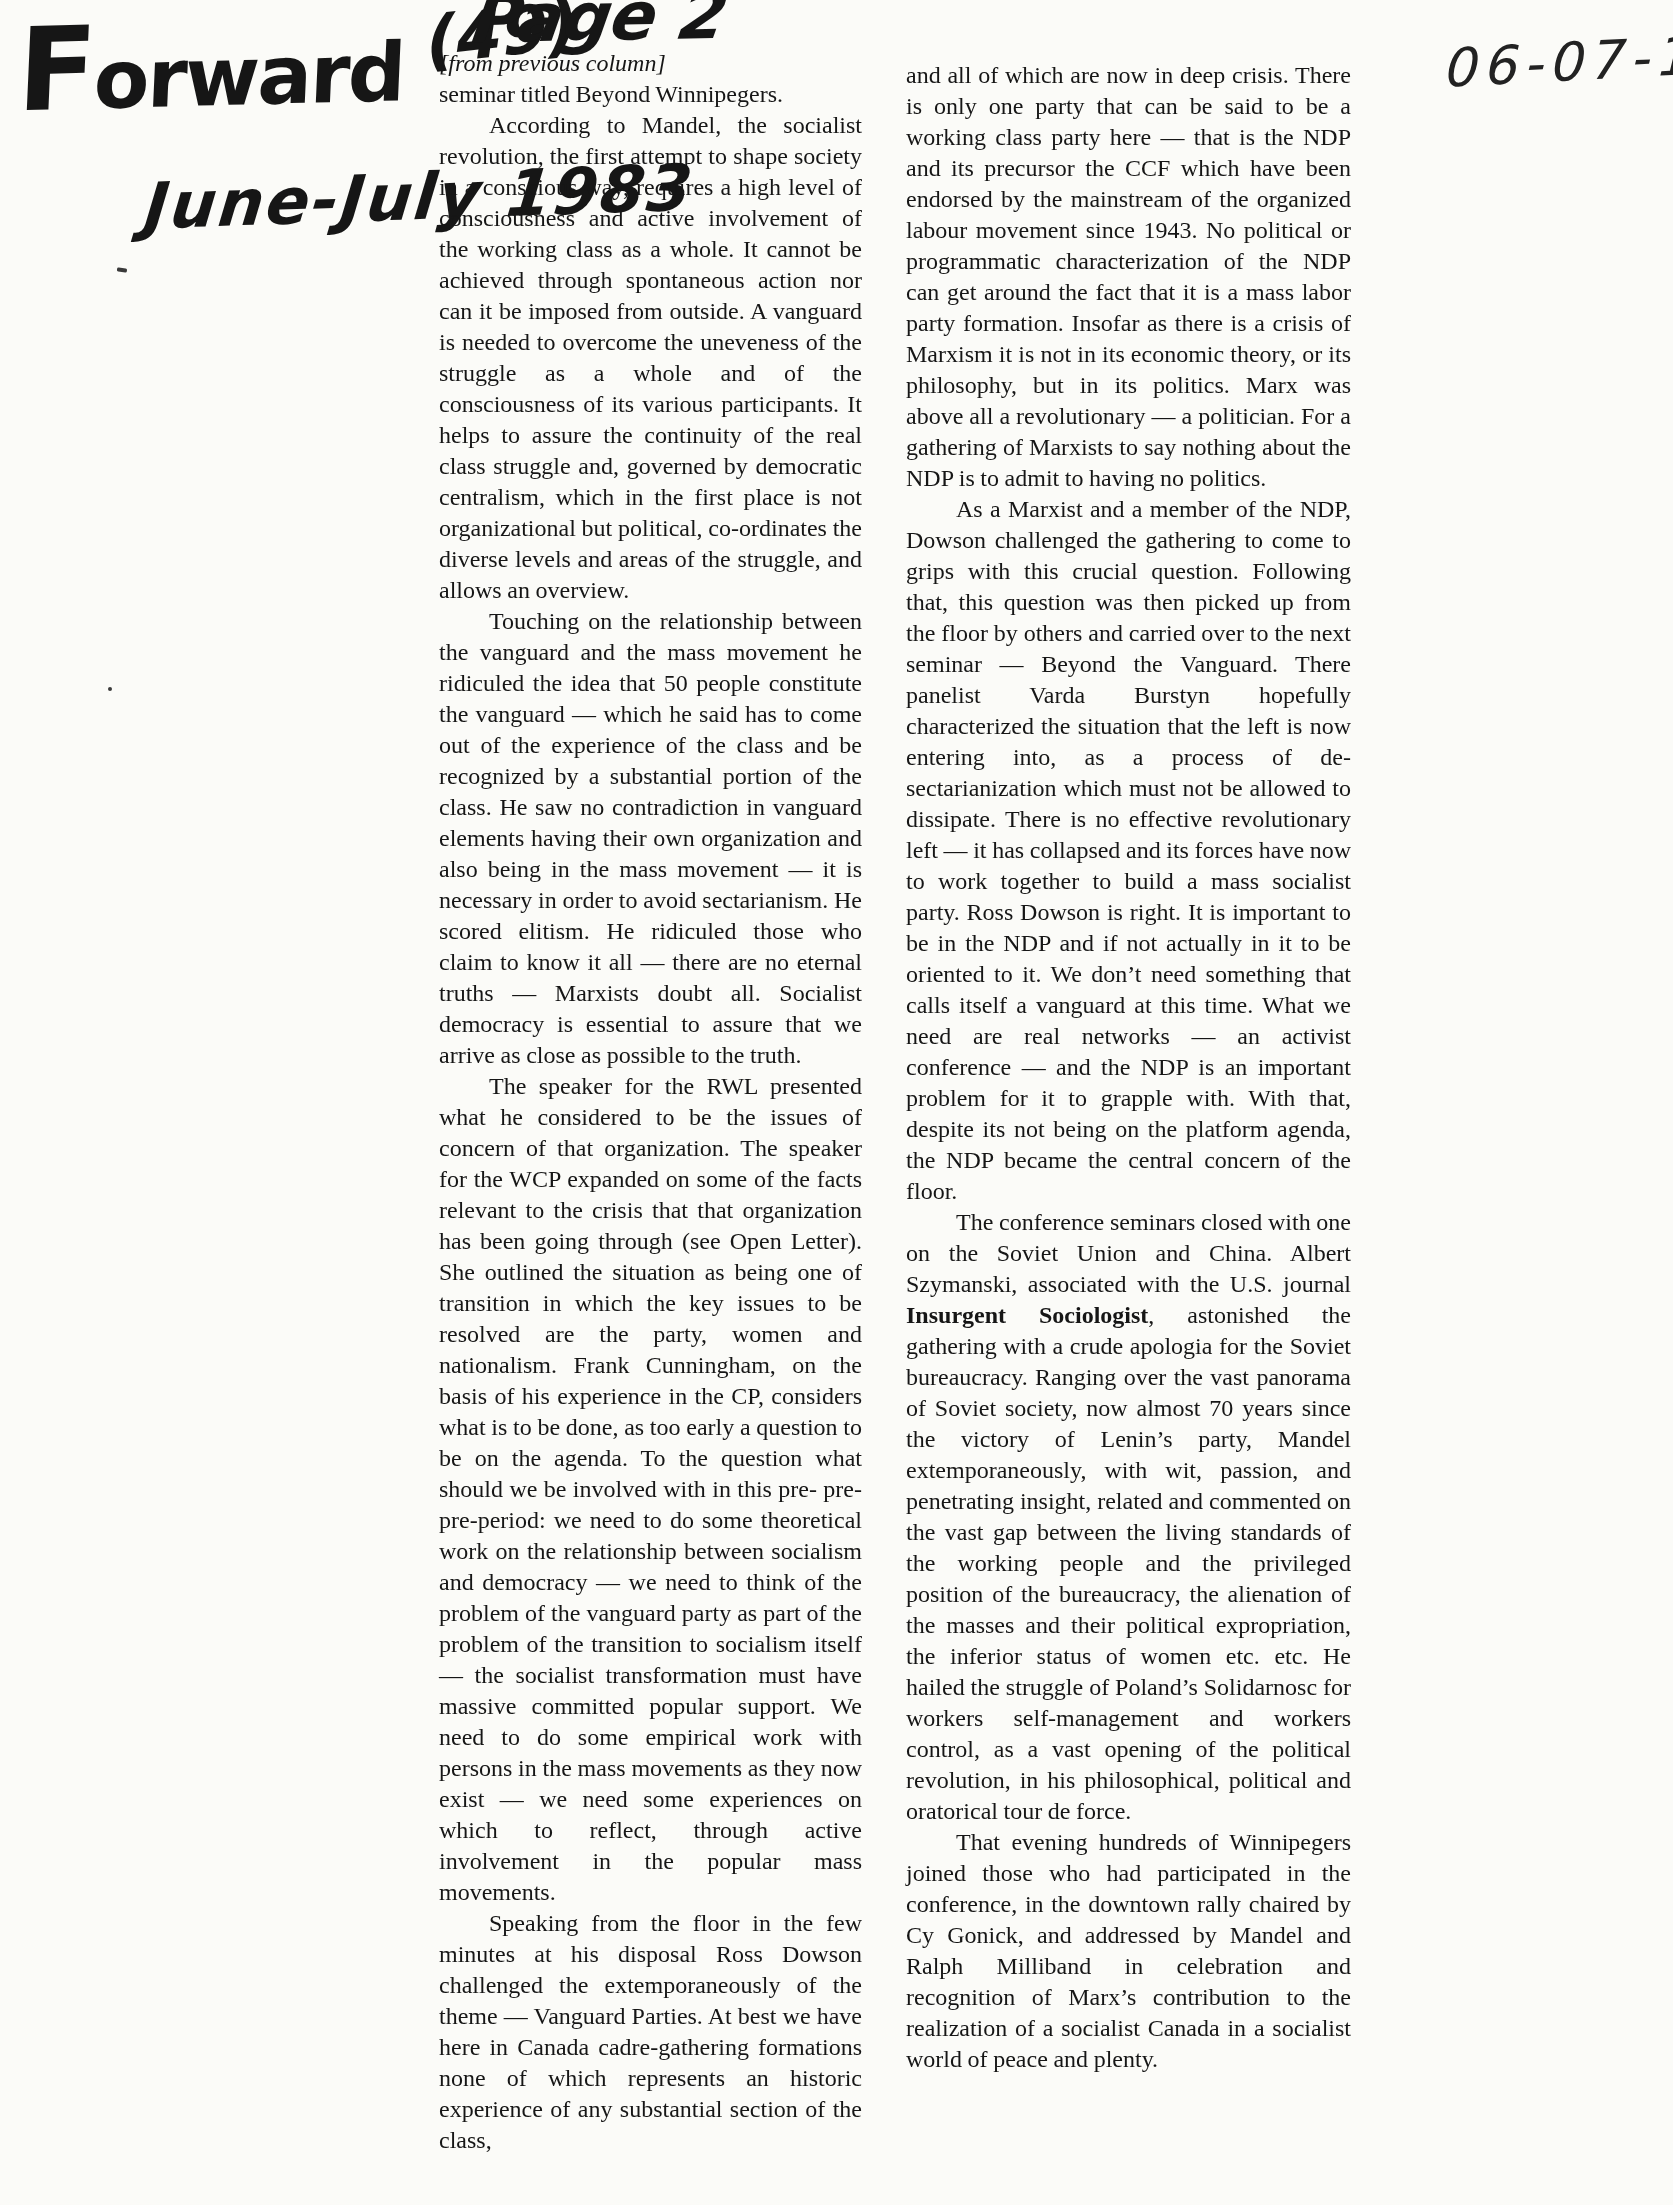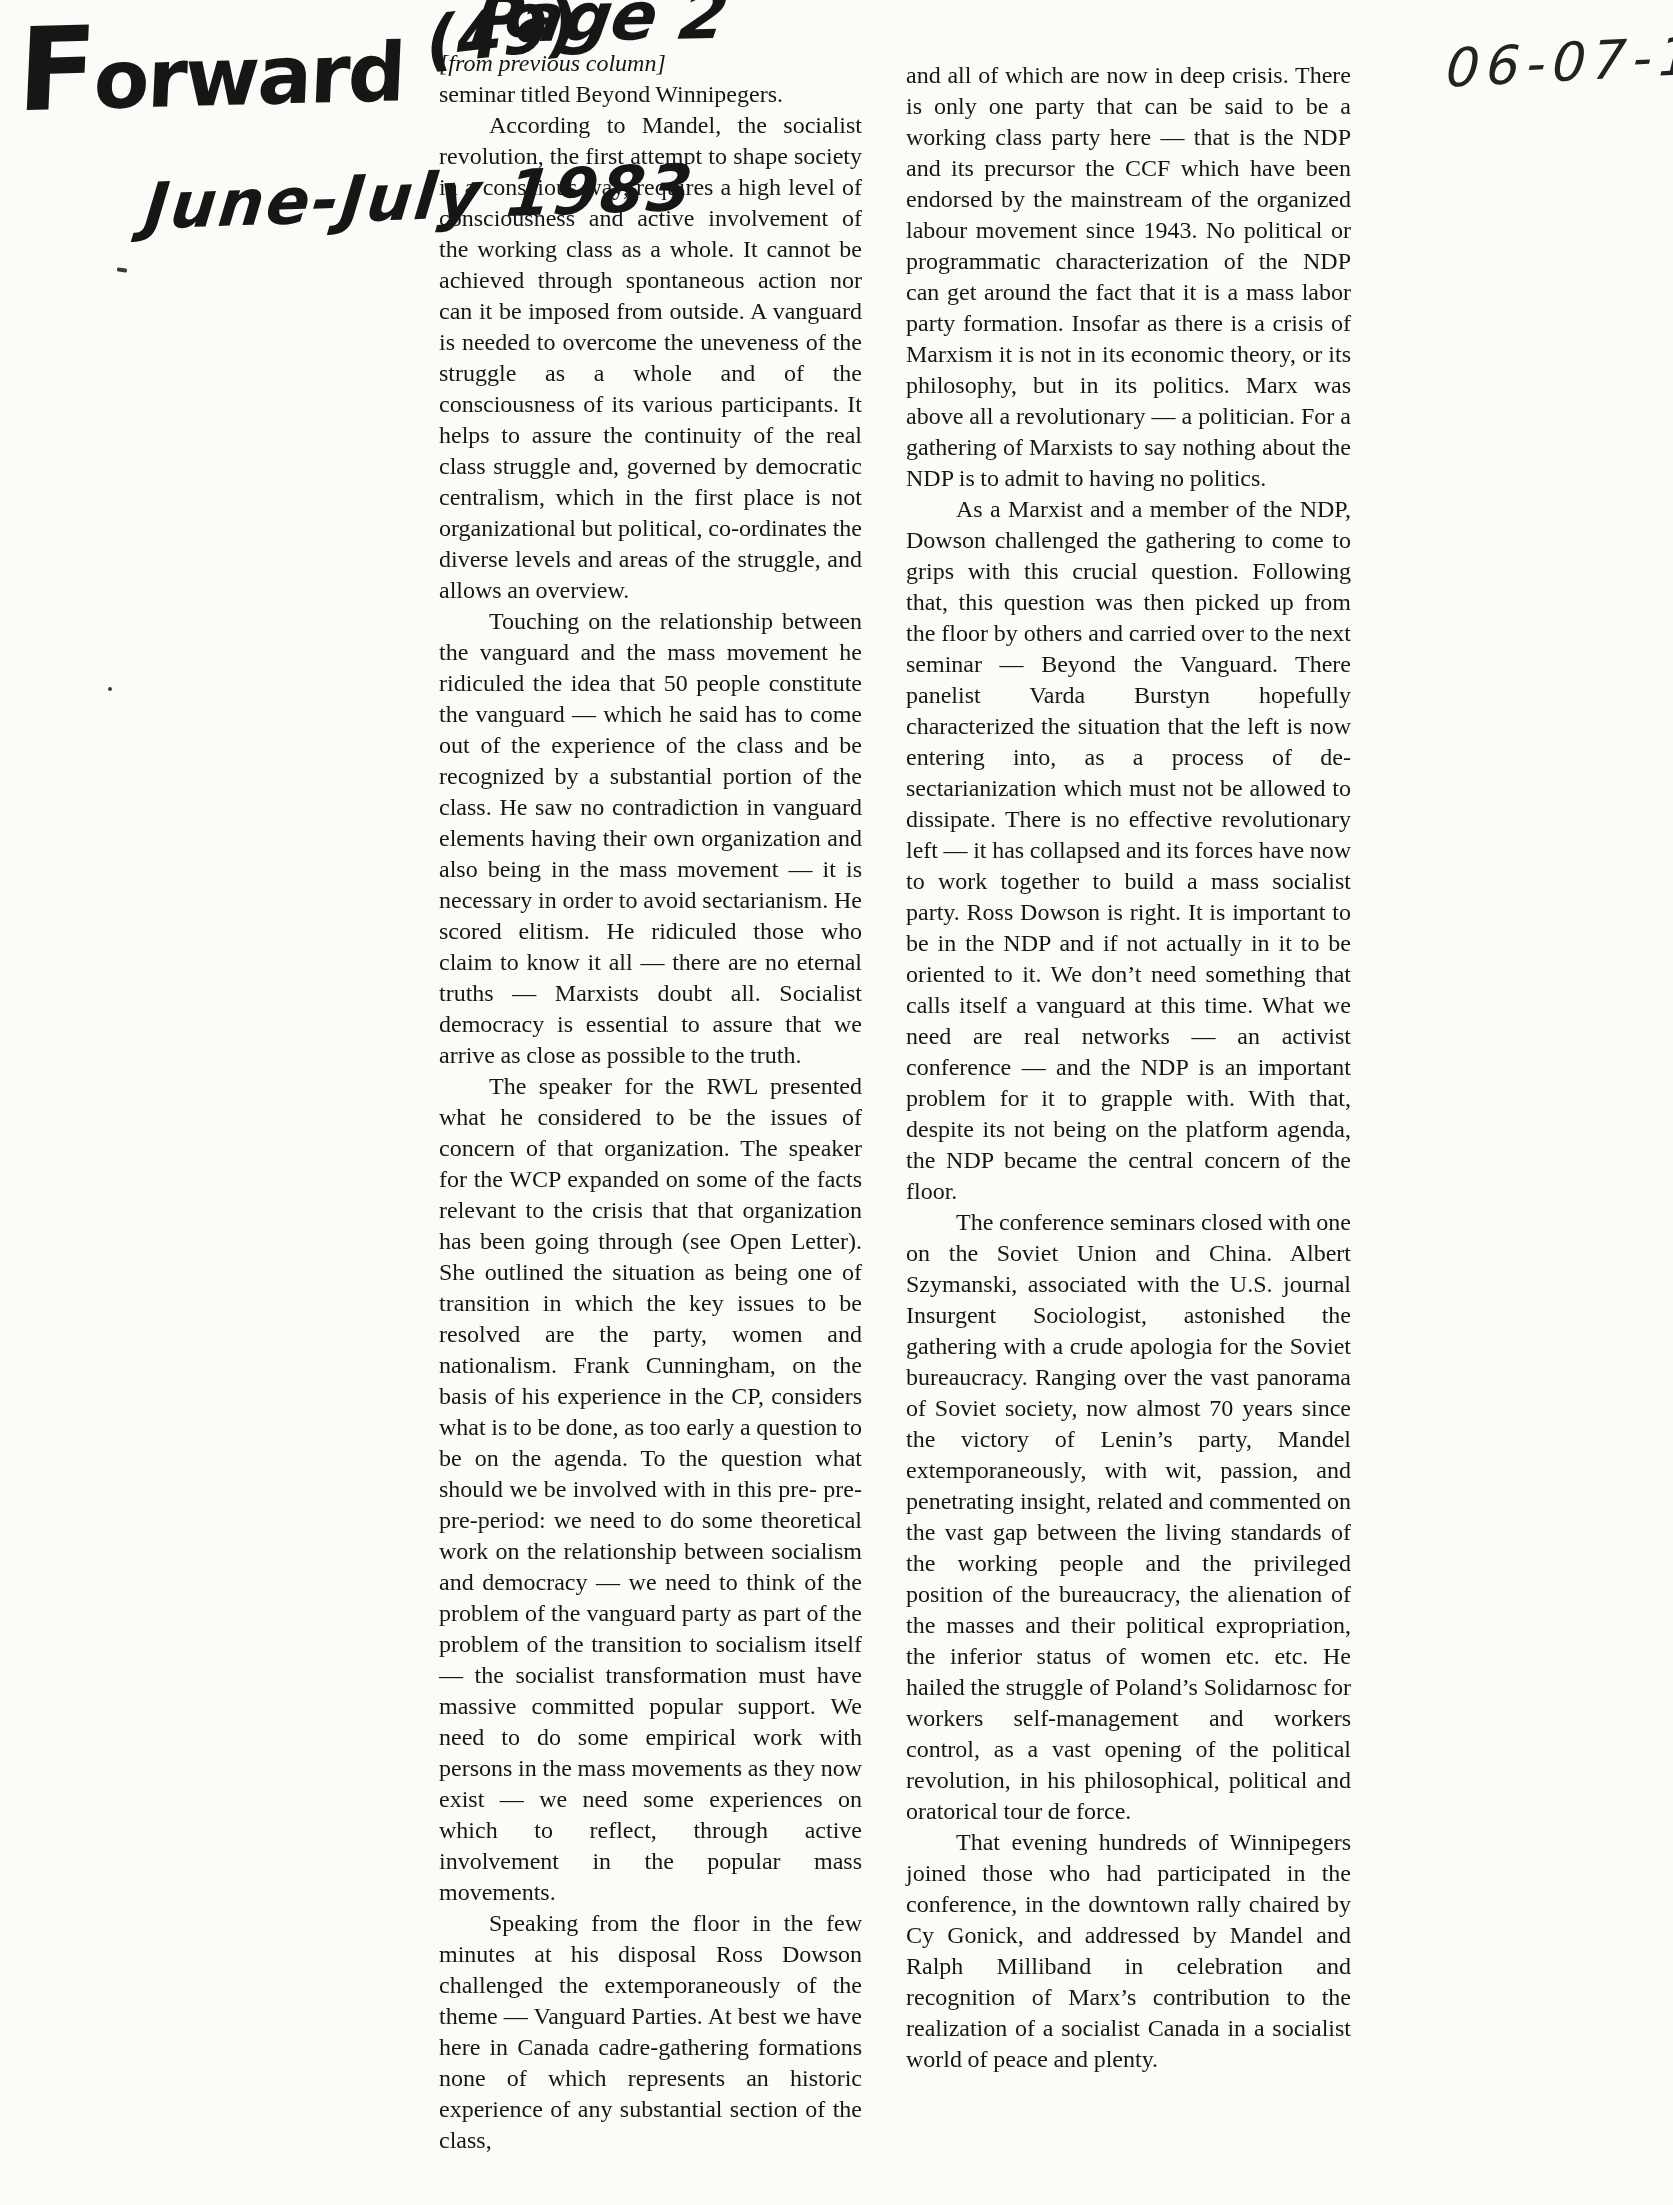--- a/index.html
+++ b/index.html
@@ -65,21 +65,21 @@
     text-align:justify;
     font-size:24px;
     line-height:31px;
     word-spacing:-0.4px;
   }
   .left-col{left:439px;top:48px;width:423px;height:2157px;}
   .right-col{left:906px;top:60px;width:445px;height:2145px;}
   .column p{margin:0;}
   .column p.indent{text-indent:50px;}
   .italic{font-style:italic;}
-  .bold{font-weight:normal;}
+  .bold{font-weight:bold;}
   
   .speck{position:absolute;background:#3a3a3a;border-radius:50%;}
   .speck-1{left:117px;top:268px;width:10.3px;height:3.7px;border-radius:1.5px;transform:rotate(8deg);}
   .speck-2{left:108px;top:687px;width:4.4px;height:4.4px;}
 </style>
 </head>
 <body>
 
 <div class="page">
 

